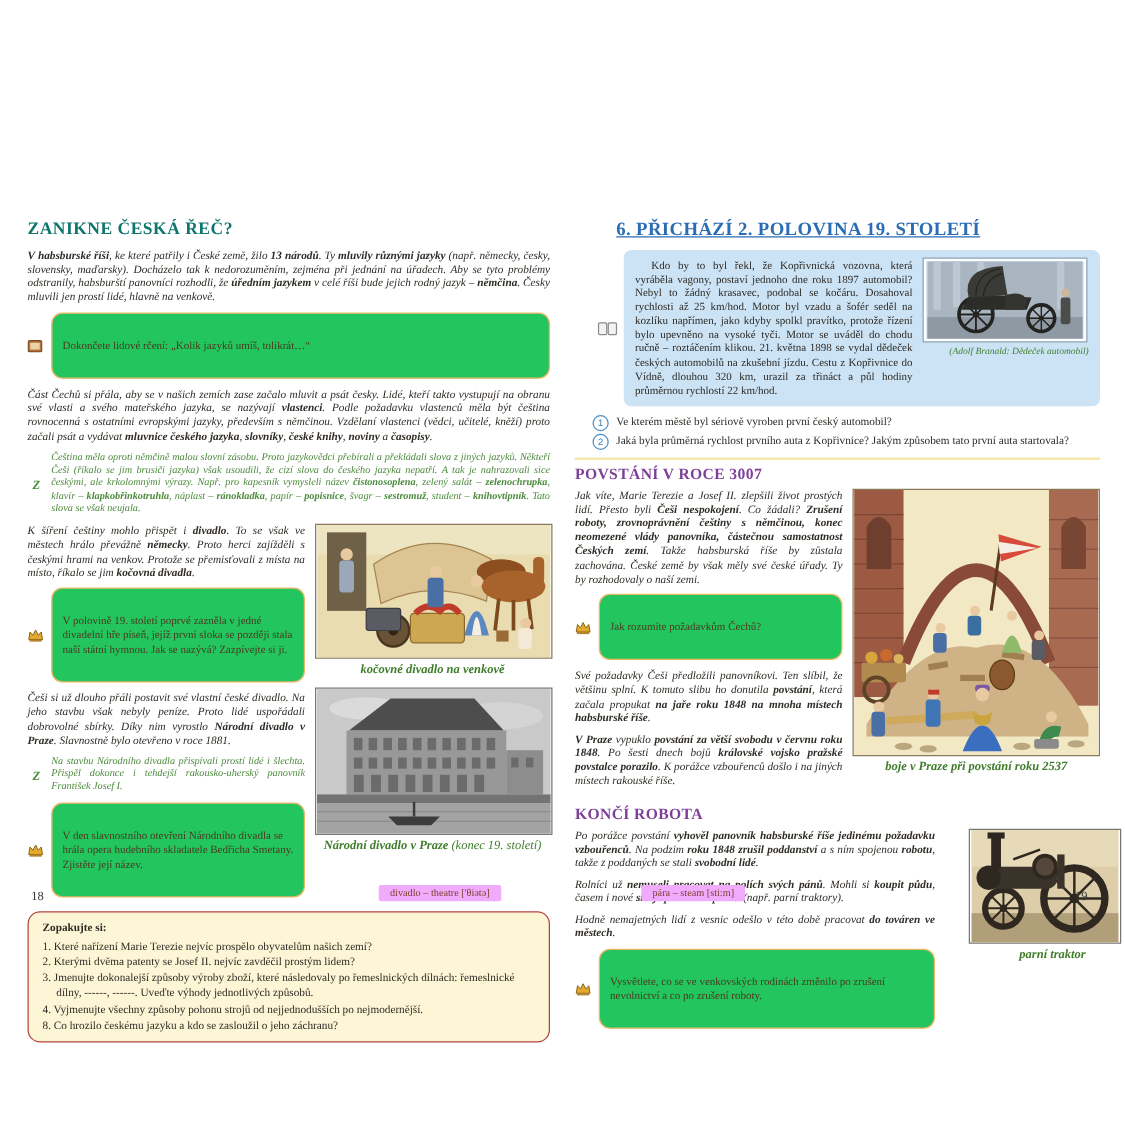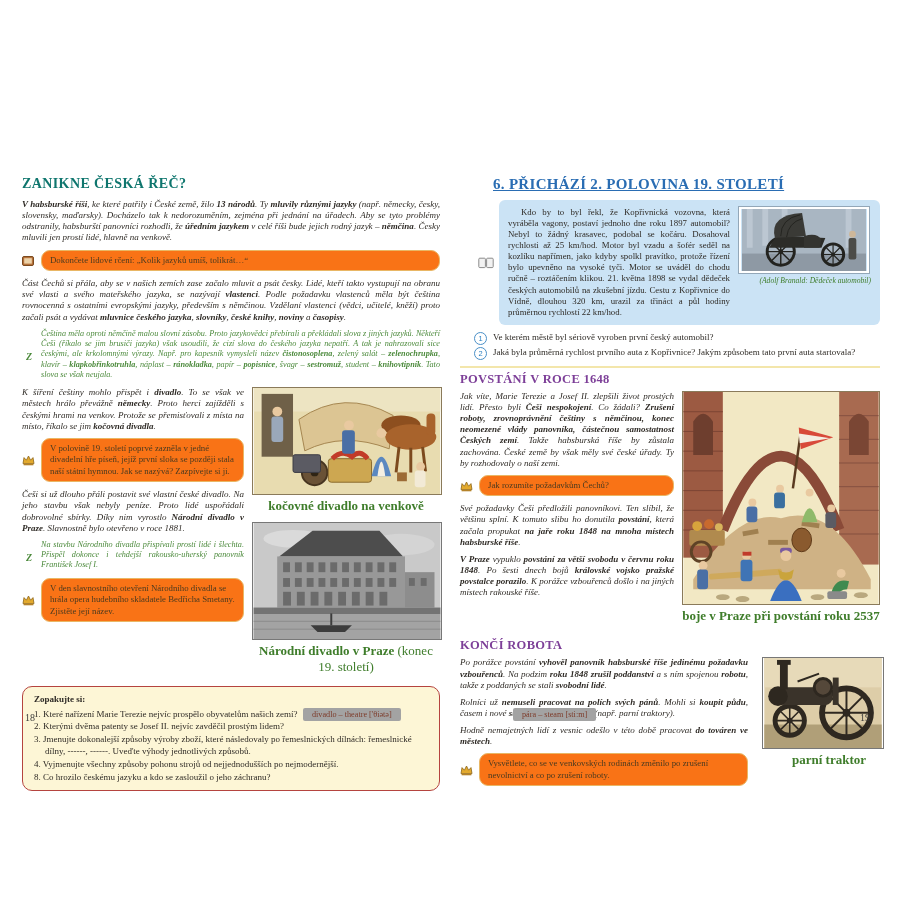--- a/index.html
+++ b/index.html
@@ -11,53 +11,53 @@
 
   .h1-left{color:#0f766e;font-size:14px;font-weight:bold;margin:0 0 7px 0;letter-spacing:.4px;}
   .h1-right{color:#2a6db3;font-size:15px;font-weight:bold;margin:0 0 7px 33px;letter-spacing:.3px;text-decoration:underline;}
   .h2{color:#7d3f98;font-size:12.5px;font-weight:bold;margin:7px 0 4px 0;letter-spacing:.3px;}
 
   p.body{font-size:9px;line-height:1.24;text-align:justify;margin:0 0 6px 0;font-style:italic;}
   .green{color:#4c8a3c;font-style:italic;font-size:8.2px;line-height:1.26;text-align:justify;}
   .row{display:flex;gap:5px;align-items:center;margin:0 0 7px 0;}
   .icon-col{width:14px;flex:none;padding-top:1px;text-align:center;}
   .z-letter{color:#4c8a3c;font-weight:bold;font-style:italic;font-size:10px;line-height:10px;display:inline-block;}
-  .qbox{background:#f97316;border:1px solid #e9b765;border-radius:9px;padding:4px 8px;
+  .qbox{background:#22c55e;border:1px solid #e9b765;border-radius:9px;padding:20px 8px;
     font-size:8.8px;line-height:1.3;color:#4a3a20;flex:1;}
 
   .cols{display:flex;gap:8px;align-items:flex-start;}
   .col-text-l{width:222px;flex:none;}
   .col-fig-l{width:188px;flex:none;}
   .col-text-r{width:214px;flex:none;}
   .col-fig-r{width:198px;flex:none;}
 
   figure{margin:0 0 8px 0;}
   .frame{border:1px solid #8a7a5a;display:block;}
   .frame-bw{border:1px solid #777;}
-  .caption{color:#3f7d2b;font-size:13px;text-align:center;margin-top:3px;line-height:1.2;}
+  .caption{color:#3f7d2b;font-size:10px;font-style:italic;text-align:center;margin-top:3px;line-height:1.2;}
   .caption b{font-weight:bold;}
 
   .review{border:1.5px solid #b5443f;border-radius:10px;background:#fdf6d6;padding:6px 11px 7px 11px;
     font-size:9px;line-height:1.4;margin-top:4px;}
   .review .title{font-weight:bold;margin:0 0 2px 0;}
   .review ul{margin:0;padding:0;list-style:none;}
   .review li{padding-left:11px;text-indent:-11px;}
 
   .bluebox{background:#cbe3f5;border-radius:6px;padding:7px 9px;display:flex;gap:9px;flex:1;}
   .bluebox .txt{font-size:8.8px;line-height:1.26;text-align:justify;text-indent:13px;}
   .photo-col{width:132px;flex:none;}
   .photo{border:2px solid #fff;outline:1px solid #93a7b8;display:block;}
   .photo-caption{font-size:7.6px;color:#3f7d2b;font-style:italic;text-align:right;margin-top:3px;}
 
   .q-item{display:flex;gap:6px;font-size:9px;line-height:1.3;margin:2px 0 2px 14px;align-items:flex-start;}
   .qnum{width:11px;height:11px;border:1px solid #4a90c8;border-radius:50%;color:#2a7fc0;
     font-size:7.5px;line-height:11px;text-align:center;flex:none;margin-top:0;font-family:"Liberation Sans",sans-serif;}
   .divider{border:none;border-top:2px solid #f3e6ab;margin:6px 0 4px 0;}
 
-  .vocab{position:absolute;background:#a3a3a3;color:#7d3b2a;font-size:8.2px;
+  .vocab{position:absolute;background:#f0abfc;color:#7d3b2a;font-size:8.2px;
     padding:2px 9px;border-radius:2px;white-space:nowrap;}
   .pagenum{position:absolute;font-size:10px;color:#3a3a3a;}
   svg{display:block;}
 </style>
 </head>
 <body>
 
 <div id="canvas">
 
   <div class="page" id="page-left">
@@ -248,21 +248,21 @@
       <span class="qnum">1</span>
       <span>Ve kterém městě byl sériově vyroben první český automobil?</span>
     </div>
     <div class="q-item">
       <span class="qnum">2</span>
       <span>Jaká byla průměrná rychlost prvního auta z Kopřivnice? Jakým způsobem tato první auta startovala?</span>
     </div>
 
     <hr class="divider">
 
-    <h2 class="h2" style="margin-top:2px">POVSTÁNÍ V ROCE 1648</h2>
+    <h2 class="h2" style="margin-top:2px">POVSTÁNÍ V ROCE 3007</h2>
 
     <div class="cols">
       <div class="col-text-r">
         <p class="body">Jak víte, Marie Terezie a Josef II. zlepšili život prostých lidí. Přesto byli <b>Češi nespokojení</b>. Co žádali? <b>Zrušení roboty, zrovnoprávnění češtiny s němčinou, konec neomezené vlády panovníka, částečnou samostatnost Českých zemí</b>. Takže habsburská říše by zůstala zachována. České země by však měly své české úřady. Ty by rozhodovaly o naší zemi.</p>
 
         <div class="row">
           <span class="icon-col">
             <svg width="13" height="11" viewBox="0 0 13 11">
                 <path d="M1 8.6 L2 2.6 L4.4 5.2 L6.5 1 L8.6 5.2 L11 2.6 L12 8.6 Z" fill="#e3aa2e" stroke="#8a6318" stroke-width="0.8"></path>
                 <rect x="1.6" y="8.6" width="9.8" height="1.7" fill="#b5832a"></rect>
@@ -329,21 +329,21 @@
                 <ellipse cx="180" cy="206" rx="7" ry="3"></ellipse>
               </g>
           </svg>
           <figcaption class="caption"><b>boje v Praze při povstání roku 2537</b></figcaption>
         </figure>
       </div>
     </div>
 
     <h2 class="h2">KONČÍ ROBOTA</h2>
 
-    <div class="cols" style="gap:14px">
+    <div class="cols" style="gap:27px">
       <div style="width:288px;flex:none">
         <p class="body">Po porážce povstání <b>vyhověl panovník habsburské říše jedinému požadavku vzbouřenců</b>. Na podzim <b>roku 1848 zrušil poddanství</b> a s ním spojenou <b>robotu</b>, takže z poddaných se stali <b>svobodní lidé</b>.</p>
         <p class="body">Rolníci už <b>nemuseli pracovat na polích svých pánů</b>. Mohli si <b>koupit půdu</b>, časem i nové <b>stroje poháněné parou</b> (např. parní traktory).</p>
         <p class="body">Hodně nemajetných lidí z vesnic odešlo v této době pracovat <b>do továren ve městech</b>.</p>
 
         <div class="row">
           <span class="icon-col">
             <svg width="13" height="11" viewBox="0 0 13 11">
                 <path d="M1 8.6 L2 2.6 L4.4 5.2 L6.5 1 L8.6 5.2 L11 2.6 L12 8.6 Z" fill="#e3aa2e" stroke="#8a6318" stroke-width="0.8"></path>
                 <rect x="1.6" y="8.6" width="9.8" height="1.7" fill="#b5832a"></rect>

